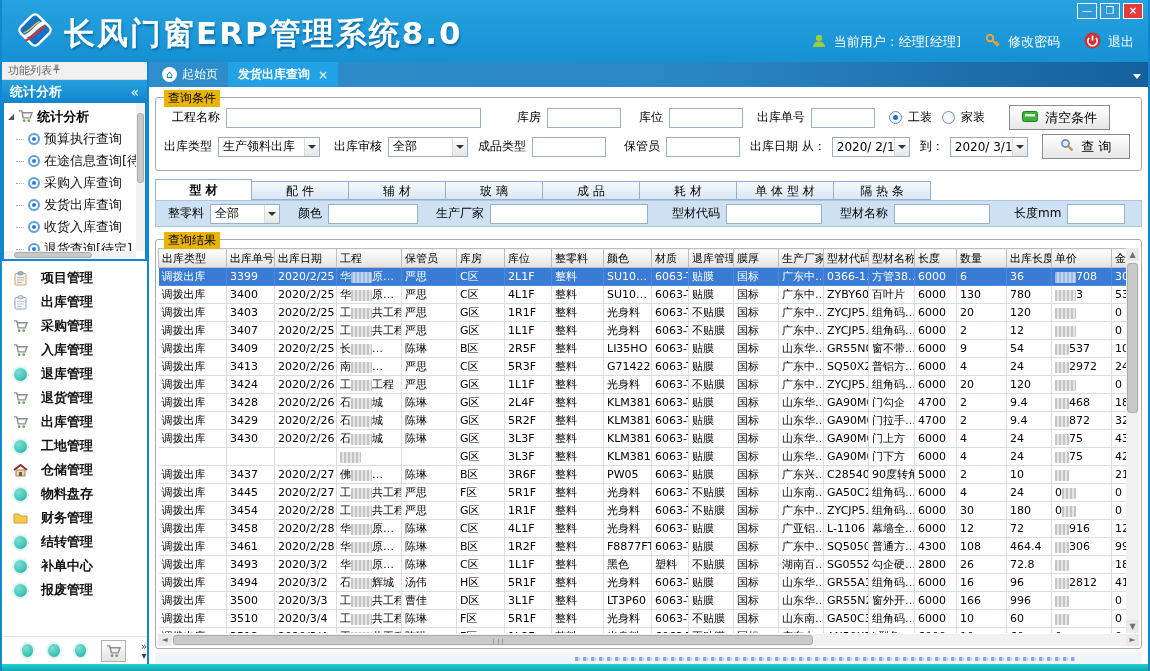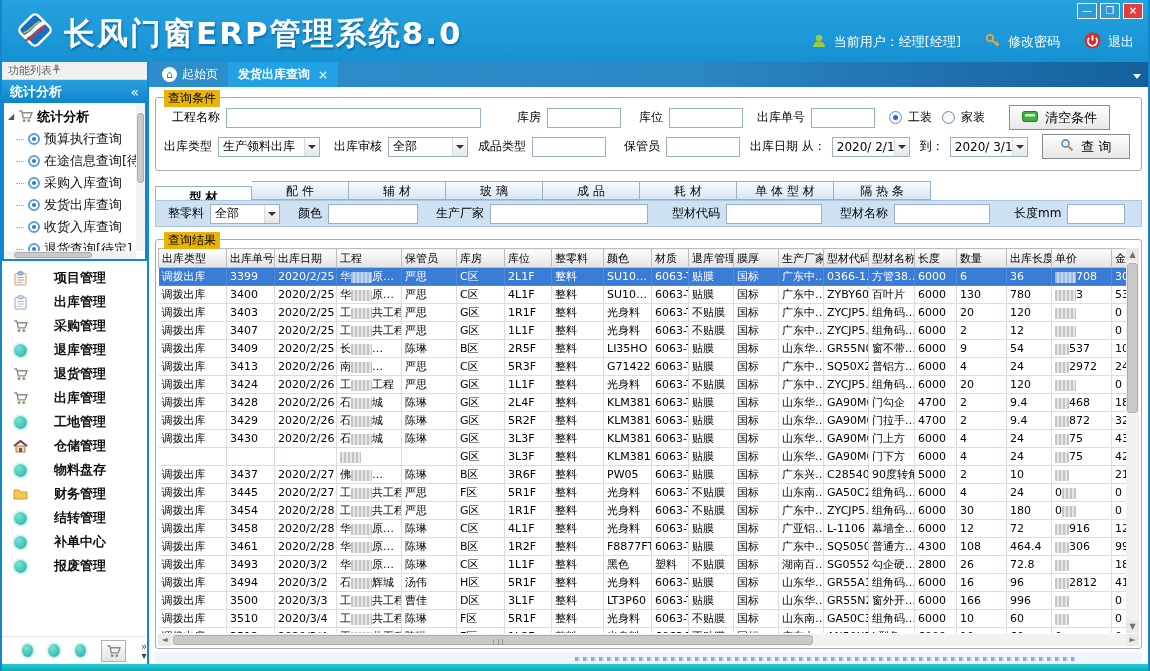--- a/index.html
+++ b/index.html
@@ -32,21 +32,21 @@
   .tree-item{display:flex;align-items:center;gap:4px;font-size:13px;height:22px;padding-left:8px;color:#111;white-space:nowrap;}
   .tree-item::before{content:"";width:8px;border-top:1px dotted #aaa;flex:none;}
   .tdot{width:12px;height:12px;border-radius:50%;border:2px solid #5aa0dd;background:#fff;position:relative;flex:none;}
   .tdot::after{content:"";position:absolute;inset:2px;border-radius:50%;background:#2e7ac9;}
   .tree-vscroll{position:absolute;right:0;top:0;bottom:8px;width:9px;background:#f2f2f2;}
   .tree-vscroll .sb-thumb{position:absolute;top:10px;left:1px;right:1px;height:70px;}
   .tree-hscroll{position:absolute;left:0;right:9px;bottom:0;height:8px;background:#f2f2f2;}
   .tree-hscroll .sb-thumb{position:absolute;left:10px;top:1px;bottom:1px;width:78px;}
   .sb-thumb{background:#c9c9c9;border:1px solid #adadad;border-radius:3px;}
   .side-menu{flex:1;padding-top:5px;overflow:hidden;}
-  .menu-item{height:24px;display:flex;align-items:center;gap:26px;padding-left:10px;font-size:13px;font-weight:bold;color:#111;cursor:default;}
+  .menu-item{height:24px;display:flex;align-items:center;gap:13px;padding-left:10px;font-size:13px;font-weight:bold;color:#111;cursor:default;}
   .menu-item .mi{width:16px;display:flex;justify-content:center;flex:none;}
   .teal-dot{display:inline-block;width:13px;height:13px;border-radius:50%;background:radial-gradient(circle at 35% 30%,#7fe0d4,#18b2a2);box-shadow:0 0 0 2px #e0f4f2;}
   .side-toolbar{height:28px;border-top:1px solid #e4e4e4;display:flex;align-items:center;gap:15px;padding-left:20px;flex:none;}
   .tool-btn{width:28px;height:22px;border:1px solid #b0b0b0;background:linear-gradient(#fcfcfc,#e4e4e4);display:flex;align-items:center;justify-content:center;}
   .overflow-gl{color:#444;font-size:10px;line-height:9px;text-align:center;}
 
   
   .main{flex:1;display:flex;flex-direction:column;min-width:0;background:#fff;}
   .tabstrip{height:25px;background:linear-gradient(90deg,#2e8ecb 0%,#2b86c4 55%,#14609c 100%);display:flex;align-items:stretch;padding-left:3px;position:relative;flex:none;}
   .tab{display:flex;align-items:center;gap:5px;padding:0 10px;color:#fff;font-size:12px;cursor:default;}
@@ -68,21 +68,21 @@
   .arrow-box{margin-left:auto;width:15px;height:100%;display:flex;align-items:center;justify-content:center;border-left:1px solid #d4dce4;background:linear-gradient(#fefefe,#e6e6e6);flex:none;}
   .caret-down{width:0;height:0;border-left:4px solid transparent;border-right:4px solid transparent;border-top:4px solid #333;}
   .radio{width:13px;height:13px;border-radius:50%;border:1px solid #6a8fb5;background:radial-gradient(#fff,#e8eef4);display:inline-block;position:relative;vertical-align:-2px;}
   .radio.checked::after{content:"";position:absolute;inset:3px;border-radius:50%;background:#2a66c8;}
   .btn{display:inline-flex;align-items:center;gap:7px;border:1px solid #8a8a8a;background:linear-gradient(#fefefe,#e7e7e7);height:25px;padding:0 12px;font-size:13px;cursor:default;}
 
   .mat-block{margin-top:8px;flex:none;}
   .mat-tabs{display:flex;height:21px;align-items:flex-end;}
   .mat-tab{width:97px;height:19px;text-align:center;font-size:12px;line-height:18px;border:1px solid #93b1d1;border-left:none;background:linear-gradient(#f6fafd,#d9e6f3);white-space:nowrap;overflow:hidden;cursor:default;}
   .mat-tab:first-child{border-left:1px solid #93b1d1;}
-  .mat-tab.active{background:#fff;font-weight:bold;height:14px;line-height:20px;border-bottom:none;}
+  .mat-tab.active{background:#fff;font-weight:bold;height:21px;line-height:20px;border-bottom:none;}
   .filter-row{height:27px;background:#cde1f3;display:flex;align-items:center;font-size:12px;padding-left:12px;border:1px solid #aac6e0;gap:0;white-space:nowrap;}
 
   .results-box{flex:1;margin-top:12px;margin-bottom:3px;display:flex;flex-direction:column;min-height:0;padding:8px 2px 2px 2px;}
   .grid-area{flex:1;display:flex;min-height:0;}
   .grid{flex:1;overflow:hidden;}
   table{border-collapse:collapse;table-layout:fixed;width:970px;}
   th{height:19px;background:linear-gradient(#ffffff,#e2e2e2);border:1px solid #bdbdbd;font-weight:normal;font-size:11px;text-align:left;padding:0 3px;white-space:nowrap;overflow:hidden;}
   td{height:18px;font-size:11px;padding:0 3px;border-right:1px solid #d4dde8;border-bottom:1px solid #d4dde8;white-space:nowrap;overflow:hidden;color:#000;}
   tr.sel td{background:#3a7bd5;color:#fff;border-color:#4f8add;}
   .mosaic{display:inline-block;height:11px;vertical-align:middle;background:repeating-linear-gradient(90deg,#c4c4c4 0 2px,#e6e6e6 2px 4px);border-radius:1px;}
@@ -232,20 +232,30 @@
           </div>
           <div class="menu-item">
             <span class="mi">
               <svg width="15" height="14" viewBox="0 0 16 15">
                 <path d="M1 2h3l1.6 7.5H13L15 4H5" fill="none" stroke="#8a8a8a" stroke-width="1.5"></path>
                 <circle cx="6.5" cy="12.5" r="1.5" fill="#6aa84f"></circle>
                 <circle cx="11.5" cy="12.5" r="1.5" fill="#6aa84f"></circle>
               </svg>
             </span>
             <span>采购管理</span>
+          </div>
+          <div class="menu-item">
+            <span class="mi">
+              <svg width="15" height="14" viewBox="0 0 16 15">
+                <path d="M1 2h3l1.6 7.5H13L15 4H5" fill="none" stroke="#8a8a8a" stroke-width="1.5"></path>
+                <circle cx="6.5" cy="12.5" r="1.5" fill="#6aa84f"></circle>
+                <circle cx="11.5" cy="12.5" r="1.5" fill="#6aa84f"></circle>
+              </svg>
+            </span>
+            <span>入库管理</span>
           </div>
           <div class="menu-item">
             <span class="mi">
               <span class="teal-dot"></span>
             </span>
             <span>退库管理</span>
           </div>
           <div class="menu-item">
             <span class="mi">
               <svg width="15" height="14" viewBox="0 0 16 15">

